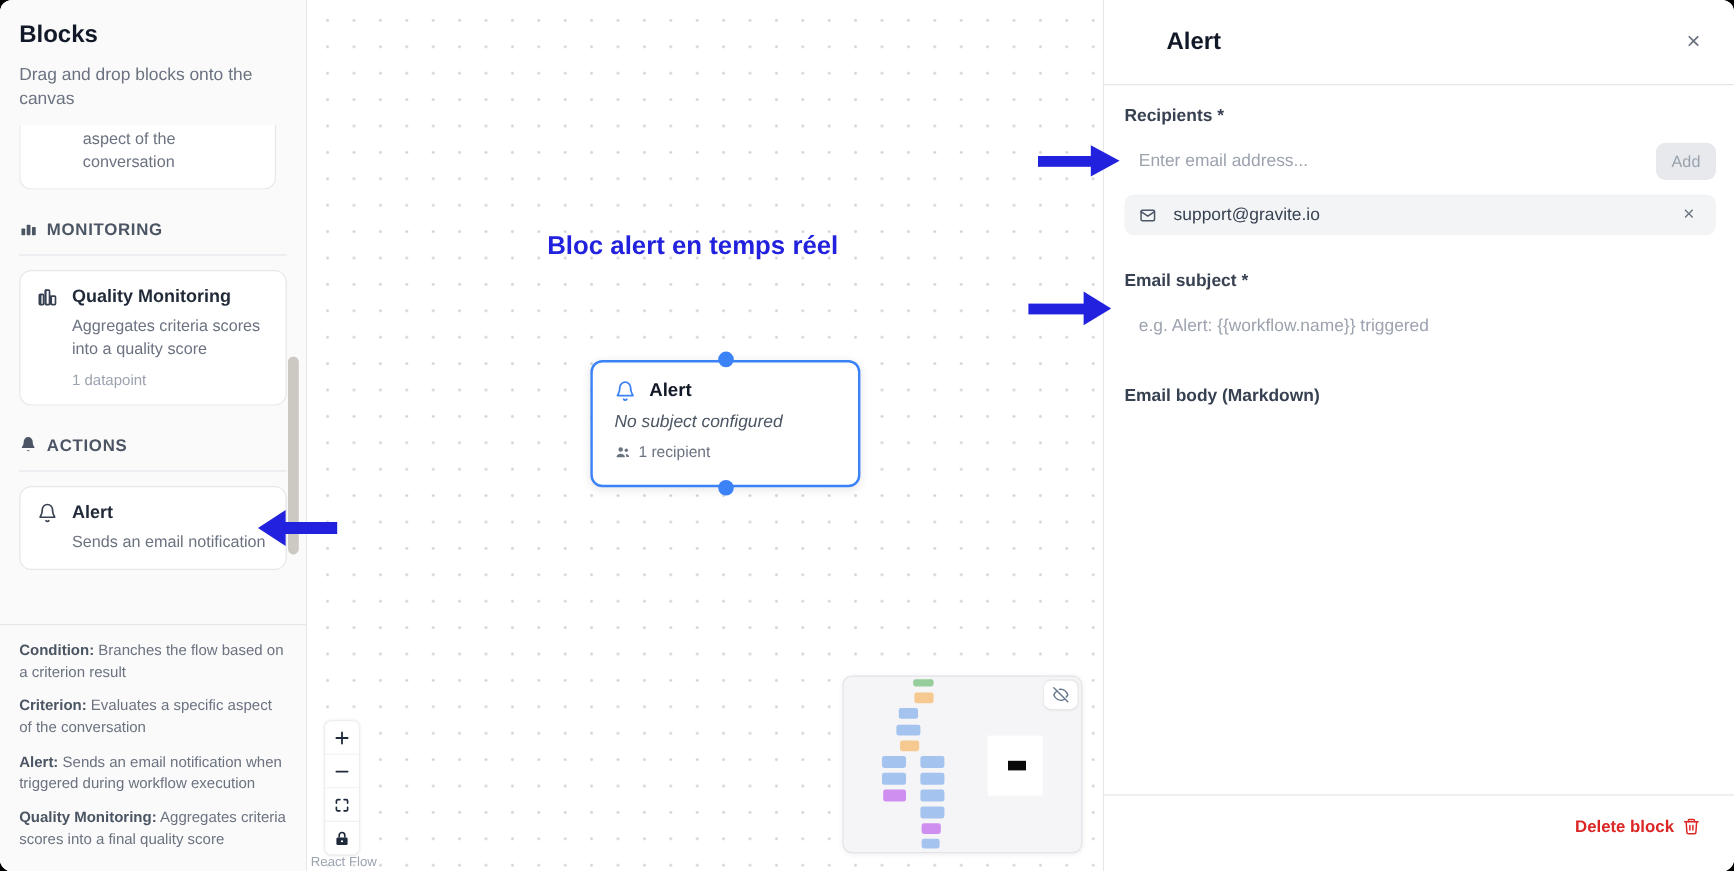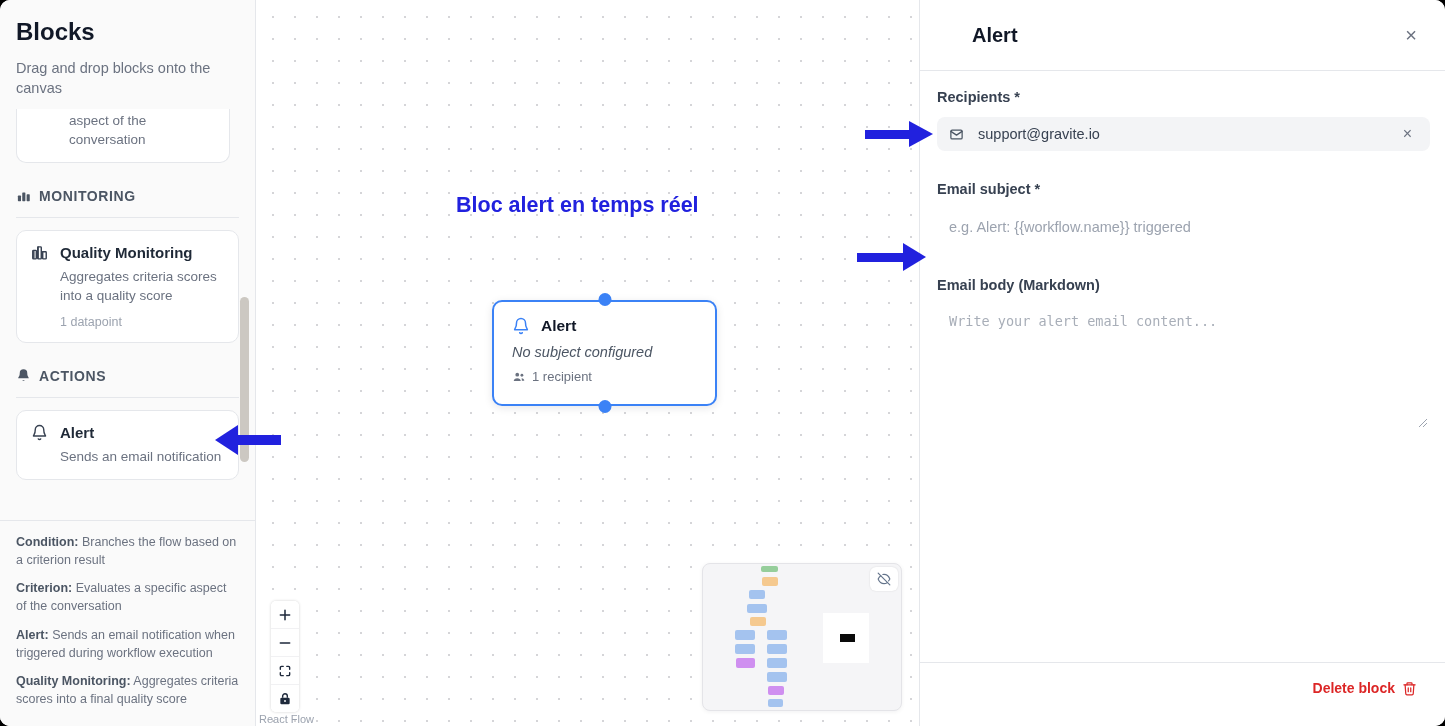--- a/index.html
+++ b/index.html
@@ -5,21 +5,21 @@
   html,body{margin:0;padding:0;background:#000;}
   .screen{
     position:relative;width:1445px;height:726px;background:#fff;
     border-radius:10px;overflow:hidden;display:flex;
     font-family:"Liberation Sans",sans-serif;color:#111827;
   }
   
   .sidebar{width:255px;flex:0 0 255px;background:#fafafa;border-right:1px solid #e5e7eb;
     display:flex;flex-direction:column;position:relative;}
   .sidebar-header{padding:14px 16px 0;}
-  .sidebar-title{font-size:24px;font-weight:700;color:#111827;margin:4px 0 12px;}
+  .sidebar-title{font-size:20px;font-weight:700;color:#111827;margin:4px 0 12px;}
   .sidebar-subtitle{font-size:14.5px;color:#6b7280;line-height:1.4;width:210px;}
   .blocks-scroll{flex:1;overflow:hidden;padding:10px 16px 0;position:relative;}
   .partial-card{background:#fff;border:1px solid #e5e7eb;border-top:none;
     border-radius:0 0 10px 10px;padding:2px 12px 12px 52px;
     font-size:13.5px;color:#6b7280;line-height:1.45;width:148px;}
   .section-header{display:flex;align-items:center;gap:8px;margin:25px 0 0;color:#4b5563;
     font-weight:700;font-size:14px;letter-spacing:.6px;}
   .section-header svg{width:15px;height:15px;}
   .section-divider{border:none;border-top:1px solid #e5e7eb;margin:13px 0 0;}
   .block-card{background:#fff;border:1px solid #e5e7eb;border-radius:10px;padding:13px 14px;margin-top:12px;}
@@ -265,39 +265,37 @@
       </div>
   </main>
 
   <section class="panel">
     <div class="panel-header">
       <div class="panel-title">Alert</div>
       <button class="panel-close">×</button>
     </div>
     <div class="panel-body">
       <div class="field-label">Recipients *</div>
+      <div class="recipient-row">
+        <input class="email-input" type="text" placeholder="Enter email address..." style="">
+        <button class="add-btn">Add</button>
+      </div>
       <div class="chip">
         <svg viewBox="0 0 24 24" fill="none" stroke="currentColor" stroke-width="2" stroke-linecap="round" stroke-linejoin="round">
             <rect x="3" y="5" width="18" height="14" rx="2"></rect>
             <path d="M3 7l9 6 9-6"></path>
           </svg>
         <span>support@gravite.io</span>
         <button class="chip-remove">×</button>
       </div>
 
       <span class="field-label subject-label">Email subject *</span>
       <input class="subject-input" type="text" placeholder="e.g. Alert: {{workflow.name}} triggered" style="">
 
       <span class="field-label body-label">Email body (Markdown)</span>
-      <div class="body-wrap">
-        <textarea class="body-textarea" placeholder="Write your alert email content..." style=""></textarea>
-        <svg class="resize-grip" viewBox="0 0 10 10" stroke="currentColor" stroke-width="1">
-            <path d="M1 9L9 1M5 9L9 5" fill="none"></path>
-          </svg>
-      </div>
     </div>
     <div class="panel-footer">
       <button class="delete-btn">
         <span>Delete block</span>
         <svg viewBox="0 0 24 24" fill="none" stroke="currentColor" stroke-width="2" stroke-linecap="round" stroke-linejoin="round">
             <path d="M3 6h18"></path>
             <path d="M8 6V4a1 1 0 0 1 1-1h6a1 1 0 0 1 1 1v2"></path>
             <path d="M19 6l-1 14a2 2 0 0 1-2 2H8a2 2 0 0 1-2-2L5 6"></path>
             <path d="M10 11v6M14 11v6"></path>
           </svg>

